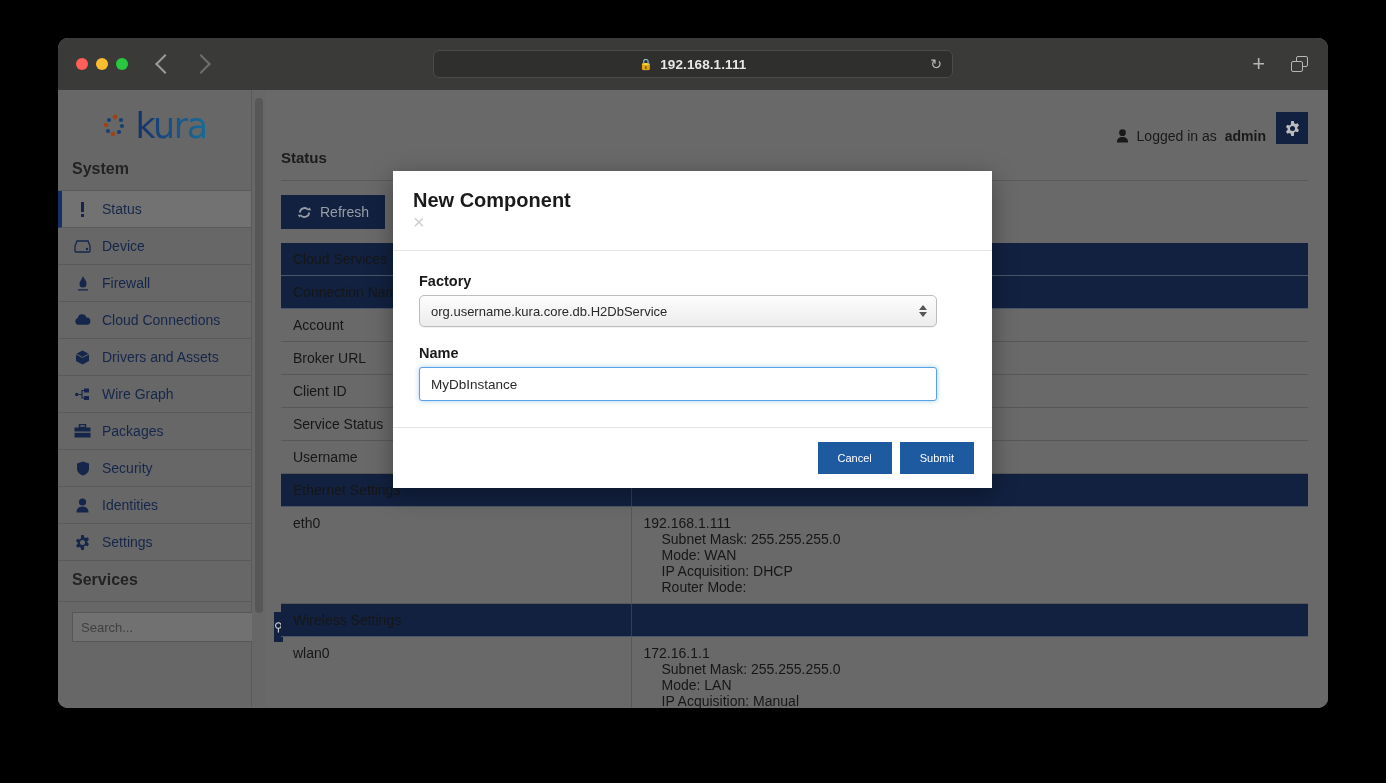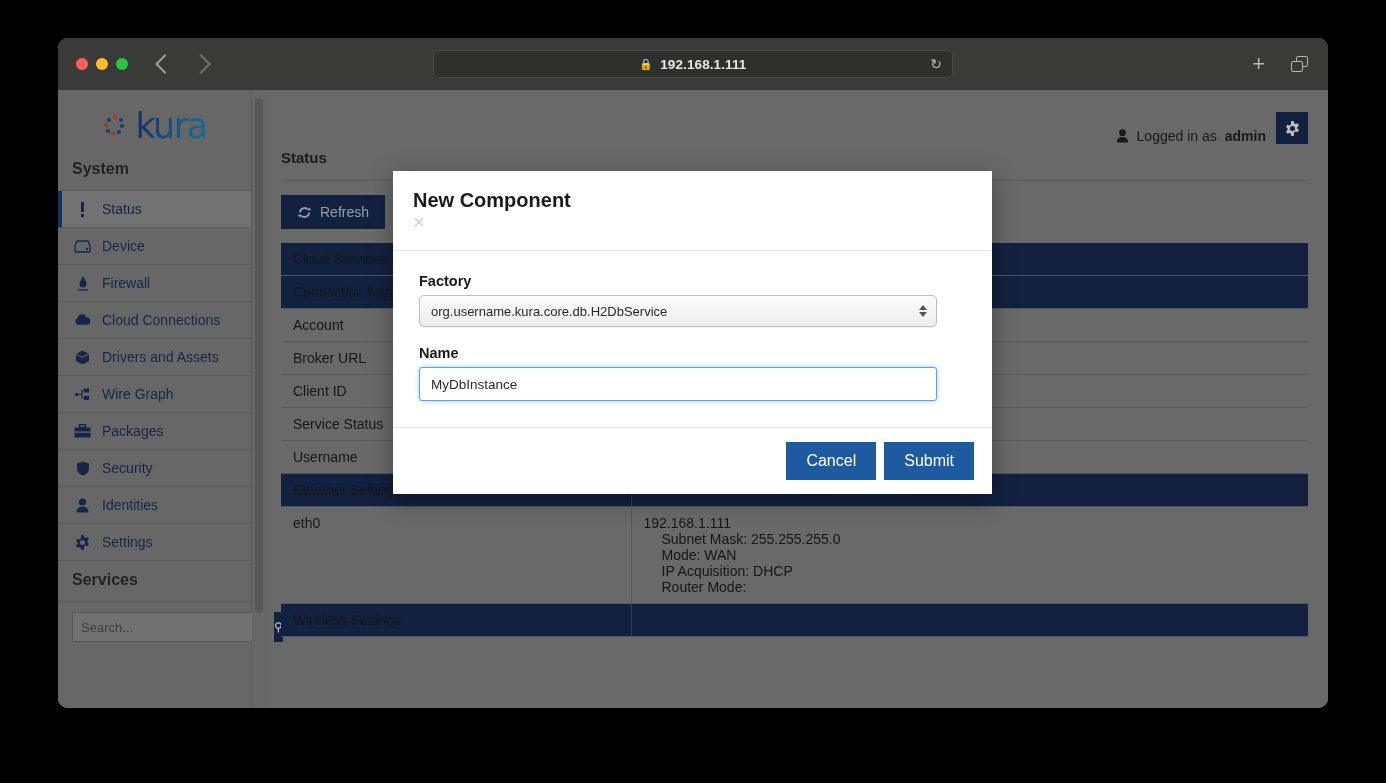--- a/index.html
+++ b/index.html
@@ -240,21 +240,21 @@
     font-family: "Liberation Sans", sans-serif; outline: none;
     background: #fff;
   }
 
   #modal-footer {
     border-top: 1px solid #e5e5e5;
     padding: 14px 18px; display: flex; justify-content: flex-end; gap: 8px;
   }
   .btn {
     background: #1e5aa0; color: #fff; border: none;
-    padding: 10px 20px; font-size: 16px; cursor: pointer;
+    padding: 10px 20px; font-size: 11px; cursor: pointer;
     font-family: "Liberation Sans", sans-serif;
   }
 </style>
 </head>
 <body>
 
 <div id="browser-window">
 
   <div id="browser-chrome">
     <div class="traffic-lights">
@@ -479,20 +479,29 @@
                 <div class="sub">Subnet Mask: 255.255.255.0</div>
                 <div class="sub">Mode: WAN</div>
                 <div class="sub">IP Acquisition: DHCP</div>
                 <div class="sub">Router Mode:</div>
               </td>
             </tr>
             <tr class="section-row">
               <td class="col-left">Wireless Settings</td>
               <td class="right-cell"></td>
             </tr>
+            <tr class="data-row">
+              <td class="col-left">wlan0</td>
+              <td class="right-cell">
+                <div>172.16.1.1</div>
+                <div class="sub">Subnet Mask: 255.255.255.0</div>
+                <div class="sub">Mode: LAN</div>
+                <div class="sub">IP Acquisition: Manual</div>
+              </td>
+            </tr>
           </tbody>
         </table>
       </div>
     </div>
 
     <div id="modal-backdrop"></div>
 
     <div id="modal">
       <div id="modal-header">
         <span id="modal-title">New Component</span>

